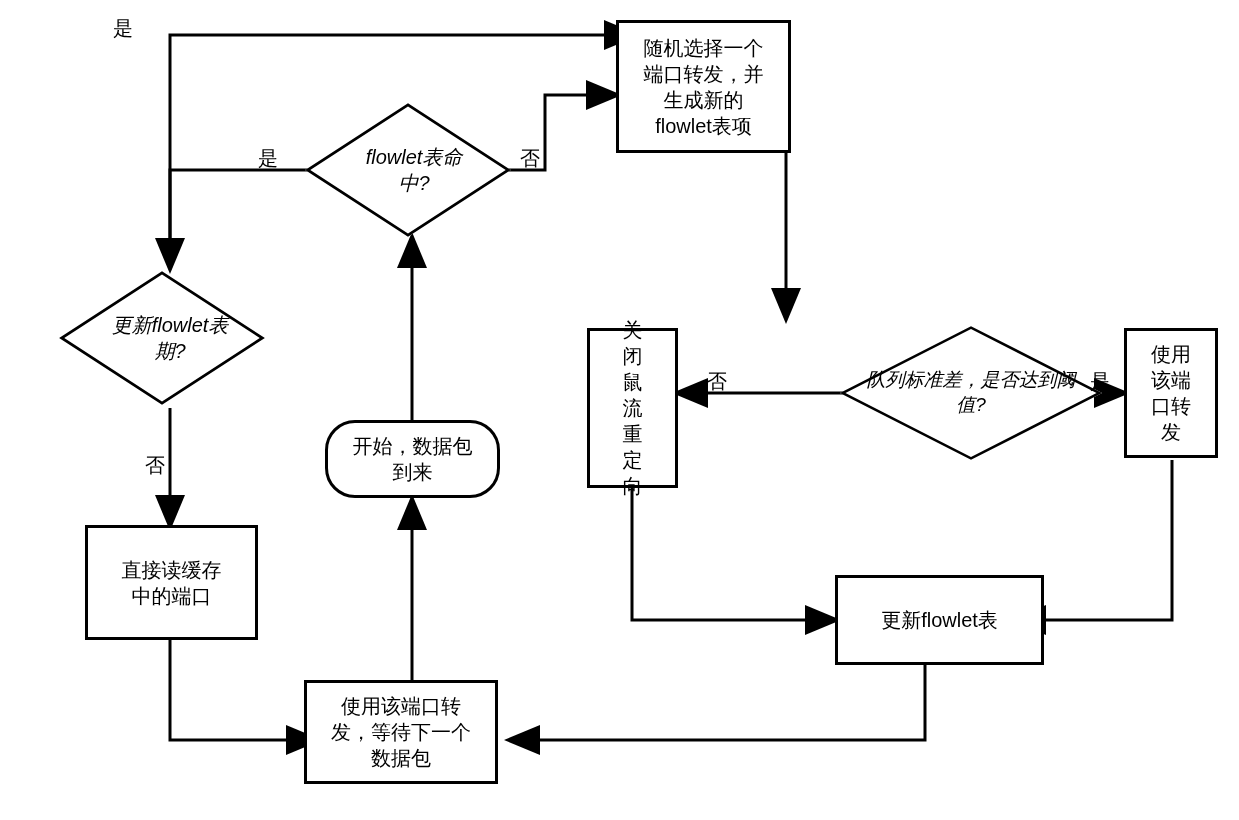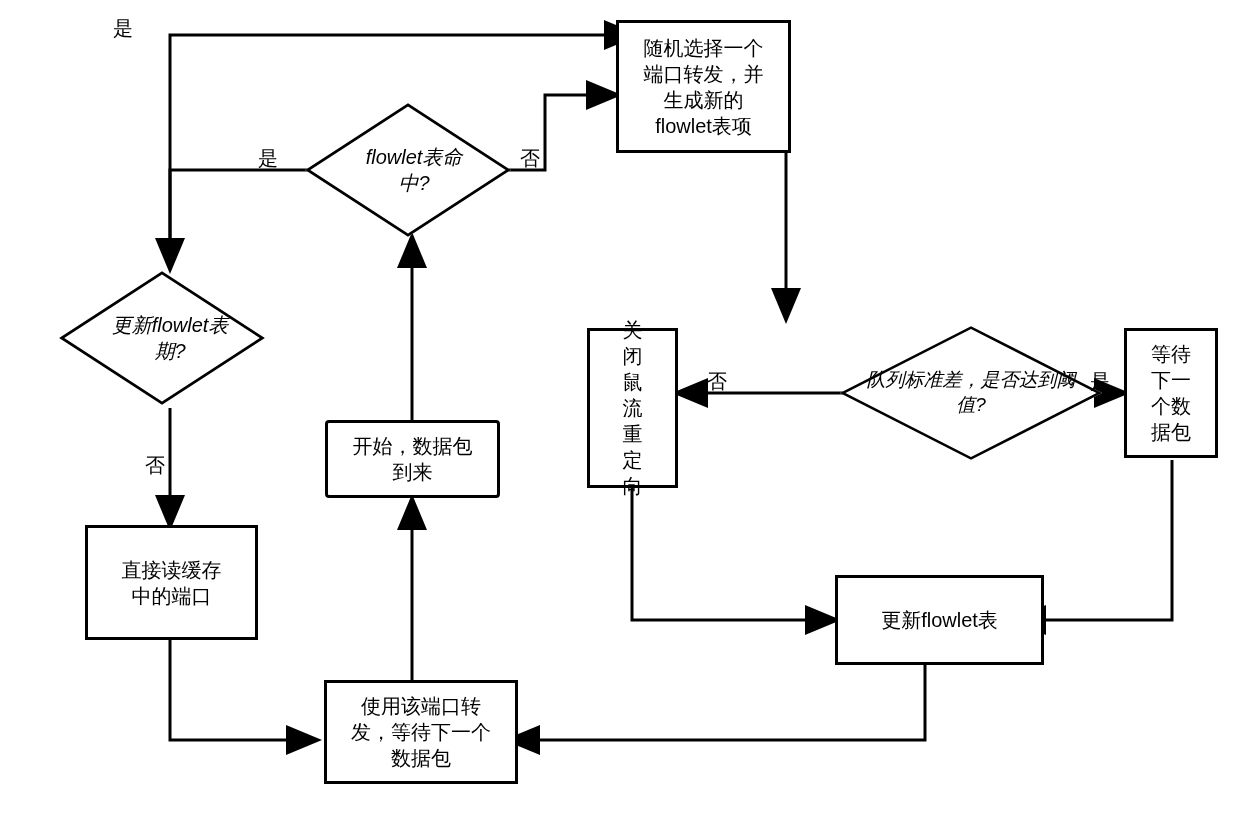--- a/index.html
+++ b/index.html
@@ -18,21 +18,21 @@
   display: flex;
   align-items: center;
   justify-content: center;
   text-align: center;
   font-size: 20px;
   line-height: 1.3;
   box-sizing: border-box;
   padding: 24px;
 }
 .rounded {
-  border-radius: 4px;
+  border-radius: 30px;
 }
 .diamond {
   position: absolute;
   width: 180px;
   height: 140px;
   font-style: italic;
 }
 .diamond-shape {
   position: absolute;
   width: 100%;
@@ -137,37 +137,37 @@
 </div>
 
 <div class="box" style="left:616px; top:20px; width:175px; height:133px;">
   <span>随机选择一个端口转发，并生成新的flowlet表项</span>
 </div>
 
 <div class="box" style="left:85px; top:525px; width:173px; height:115px;">
   <span>直接读缓存中的端口</span>
 </div>
 
-<div class="box" style="left:324px; top:680px; width:194px; height:104px;">
+<div class="box" style="left:304px; top:680px; width:194px; height:104px;">
   <span>使用该端口转发，等待下一个数据包</span>
 </div>
 
 <div class="diamond diamond-wide" style="left:862px; top:318px; width:218px; height:150px;">
   <div class="diamond-shape" style="width:140px; height:140px; left:39px; top:5px; transform: rotate(45deg) skew(-18deg, -18deg);"></div>
   <div class="diamond-text">
       <span style="white-space:pre-line; font-size:19px;">队列标准差，是否达到阈值?</span>
     </div>
 </div>
 
 <div class="box" style="left:587px; top:328px; width:91px; height:160px;">
   <span>关闭鼠流重定向</span>
 </div>
 
 <div class="box" style="left:1124px; top:328px; width:94px; height:130px;">
-  <span>等待下一个数据包</span>
+  <span>使用该端口转发</span>
 </div>
 
 <div class="box" style="left:835px; top:575px; width:209px; height:90px;">
   <span>更新flowlet表</span>
 </div>
 
 <div class="label" style="left:113px; top:15px;">是</div>
 <div class="label" style="left:258px; top:145px;">是</div>
 <div class="label" style="left:520px; top:145px;">否</div>
 <div class="label" style="left:145px; top:452px;">否</div>

